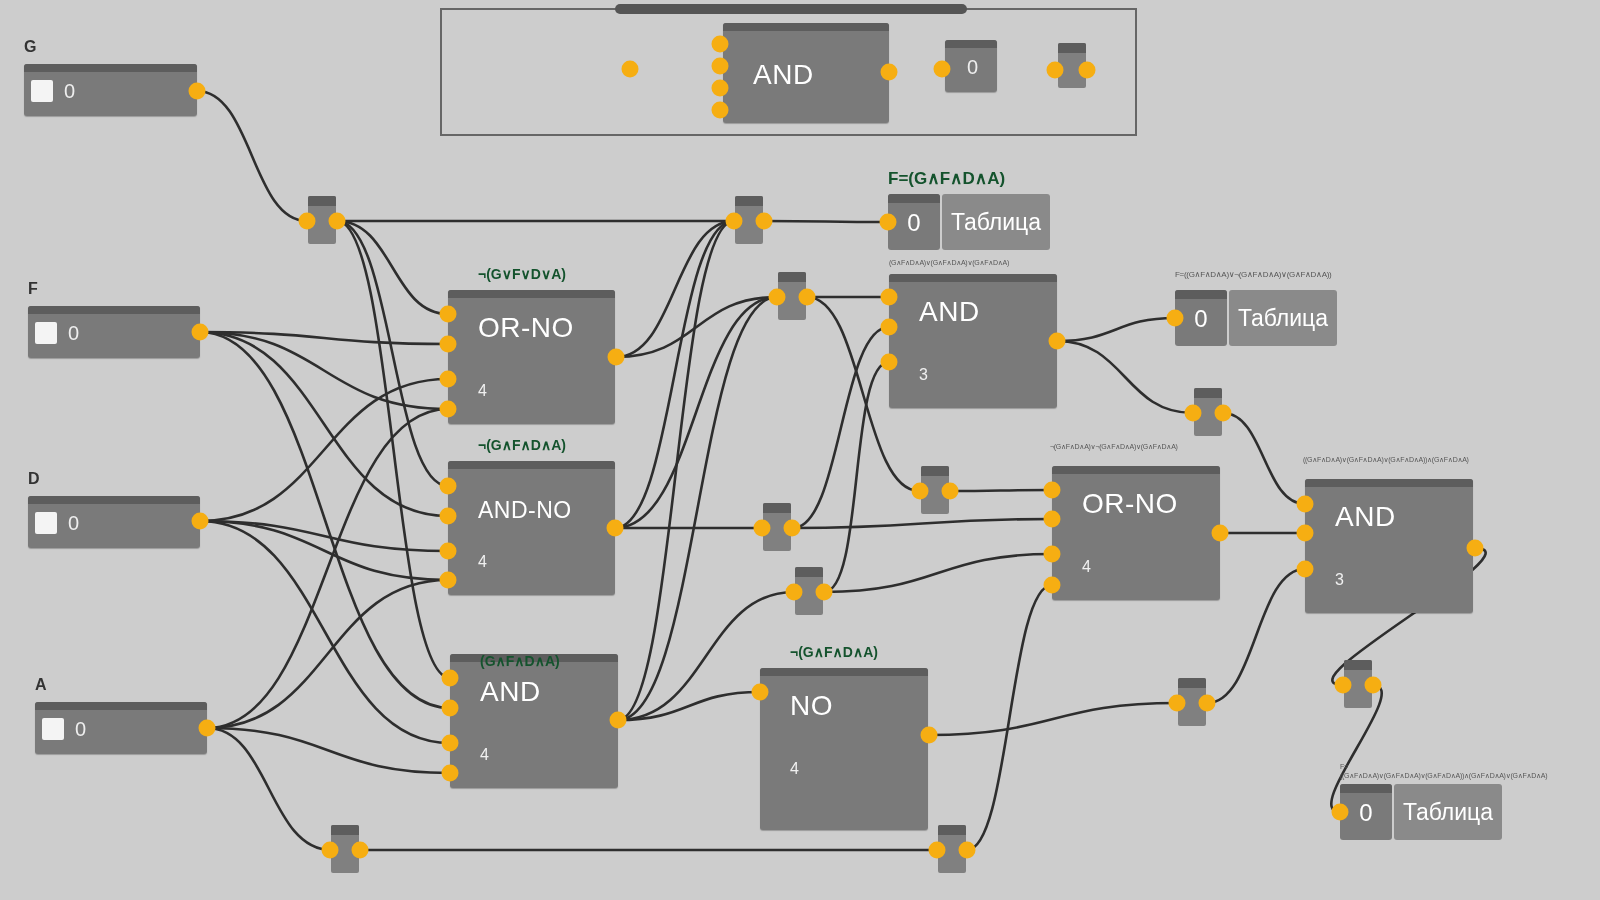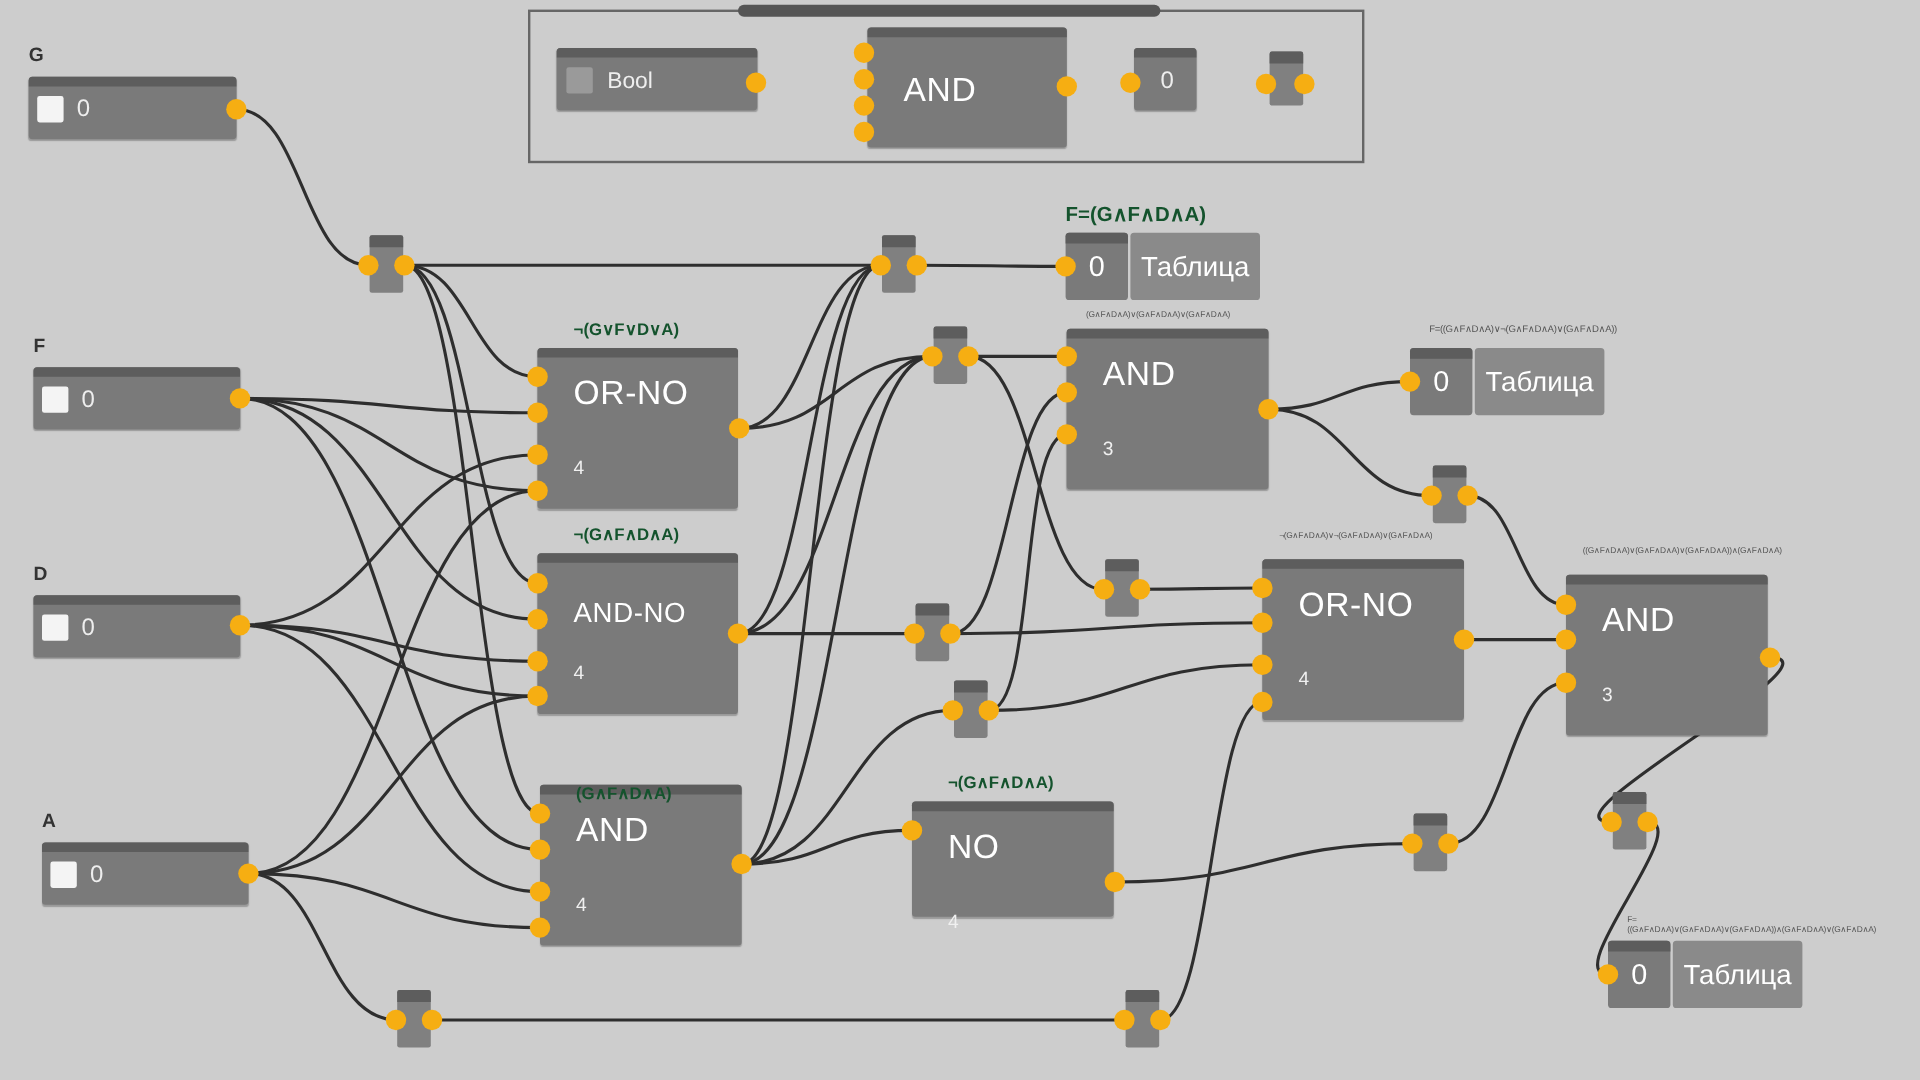--- a/index.html
+++ b/index.html
@@ -11,21 +11,21 @@
           box-shadow:0 1px 1px rgba(0,0,0,0.25); }
   .node .cap { position:absolute; left:0; right:0; top:0; height:8px; background:#5d5d5d;
                border-radius:3px 3px 0 0; }
   .port { position:absolute; width:17px; height:17px; border-radius:50%; background:#f6ae12;
           z-index:3; transform:translate(-50%,-50%); cursor:pointer; }
   .title { position:absolute; color:#fff; font-size:28px; left:30px; top:22px; letter-spacing:0.5px; }
   .title.small { font-size:23px; top:36px; }
   .count { position:absolute; color:#f0f0f0; font-size:16px; left:30px; }
   .label { position:absolute; font-size:16px; color:#333; z-index:2; white-space:nowrap; font-weight:bold; }
   .formula { position:absolute; font-size:14px; color:#14532d; z-index:2; white-space:nowrap; font-weight:bold; }
-  .tiny { position:absolute; font-size:7px; color:#555; z-index:2; white-space:nowrap; letter-spacing:-0.3px; line-height:9px;margin-left:16px;}
+  .tiny { position:absolute; font-size:7px; color:#555; z-index:2; white-space:nowrap; letter-spacing:-0.3px; line-height:9px;}
   .check { position:absolute; width:22px; height:22px; background:#f4f4f4; border-radius:2px; }
   .val { position:absolute; color:#eee; font-size:20px; }
   .relay { position:absolute; width:28px; height:48px; background:#808080; border-radius:2px; z-index:2; }
   .relay .cap { position:absolute; left:0; right:0; top:0; height:10px; background:#5d5d5d; border-radius:2px 2px 0 0;}
   .out { position:absolute; z-index:2; }
   .out .zero { position:absolute; left:0; top:0; width:52px; height:56px; background:#7a7a7a; border-radius:3px; }
   .out .zero .cap { position:absolute; left:0; right:0; top:0; height:9px; background:#5d5d5d; border-radius:3px 3px 0 0;}
   .out .tbl { position:absolute; left:54px; top:0; width:108px; height:56px; background:#8a8a8a; border-radius:3px;
               color:#fff; font-size:23px; line-height:56px; text-align:center; }
   .out .zero span { position:absolute; width:100%; text-align:center; top:15px; color:#fff; font-size:24px; }
@@ -78,25 +78,20 @@
     <path d="M929,735 C1053,735 1053,703 1177,703" class="wire"></path>
     <path d="M1207,703 C1256,703 1256,569 1305,569" class="wire"></path>
     <path d="M361,850 C649,850 649,850 937,850" class="wire"></path>
     <path d="M967,850 C1009.5,850 1009.5,585 1052,585" class="wire"></path>
     <path d="M1475,548 C1541,548 1277,685 1343,685" class="wire"></path>
     <path d="M1373,685 C1413,685 1300,812 1340,812" class="wire"></path>
   </svg>
 
 <div id="palette-bar"></div>
 <div id="palette">
-  <div class="node" style="left:22px;top:30px;width:167px;height:52px;">
-    <div class="cap"></div>
-    <div class="check" style="left:8px;top:16px;background:#9a9a9a;"></div>
-    <span class="val" style="left:42px;top:17px;font-size:19px;">Bool</span>
-  </div>
   <div class="node" style="left:281px;top:13px;width:166px;height:100px;">
     <div class="cap"></div>
     <span class="title" style="top:36px;">AND</span>
   </div>
   <div class="node" style="left:503px;top:30px;width:52px;height:52px;">
     <div class="cap"></div>
     <span class="val" style="left:22px;top:16px;">0</span>
   </div>
   <div class="relay" style="left:616px;top:33px;height:45px;">
       <div class="cap"></div>
@@ -167,21 +162,21 @@
       <div class="cap"></div>
       <span class="title">AND</span>
       <span class="count" style="top:92px;">4</span>
     </div>
     <div class="formula" style="left:480px;top:653px;">(G∧F∧D∧A)</div>
     <div class="port" style="left:450px;top:678px;"></div>
     <div class="port" style="left:450px;top:708px;"></div>
     <div class="port" style="left:450px;top:743px;"></div>
     <div class="port" style="left:450px;top:773px;"></div>
     <div class="port" style="left:618px;top:720px;"></div>
-    <div class="node" style="left:760px;top:668px;width:168px;height:96px;">
+    <div class="node" style="left:760px;top:668px;width:168px;height:162px;">
       <div class="cap"></div>
       <span class="title">NO</span>
       <span class="count" style="top:92px;">4</span>
     </div>
     <div class="formula" style="left:790px;top:644px;">¬(G∧F∧D∧A)</div>
     <div class="port" style="left:760px;top:692px;"></div>
     <div class="port" style="left:929px;top:735px;"></div>
     <div class="node" style="left:889px;top:274px;width:168px;height:134px;">
       <div class="cap"></div>
       <span class="title">AND</span>

